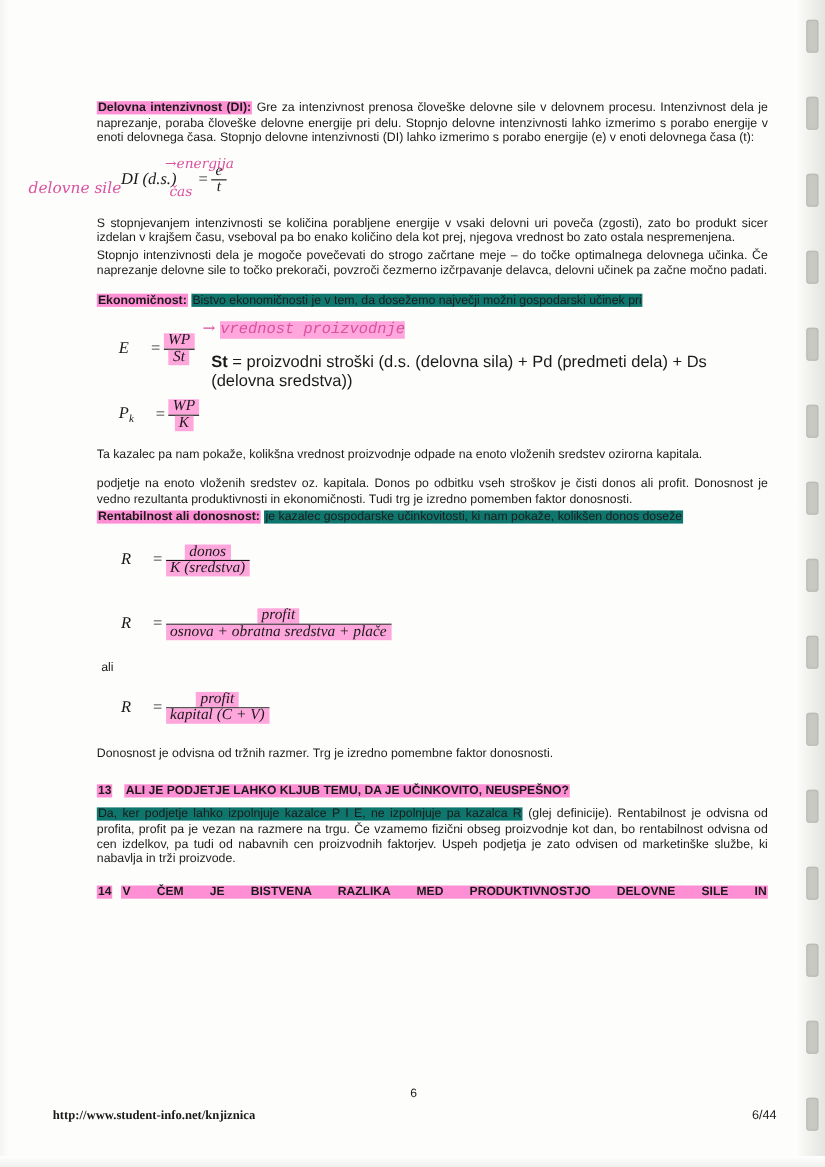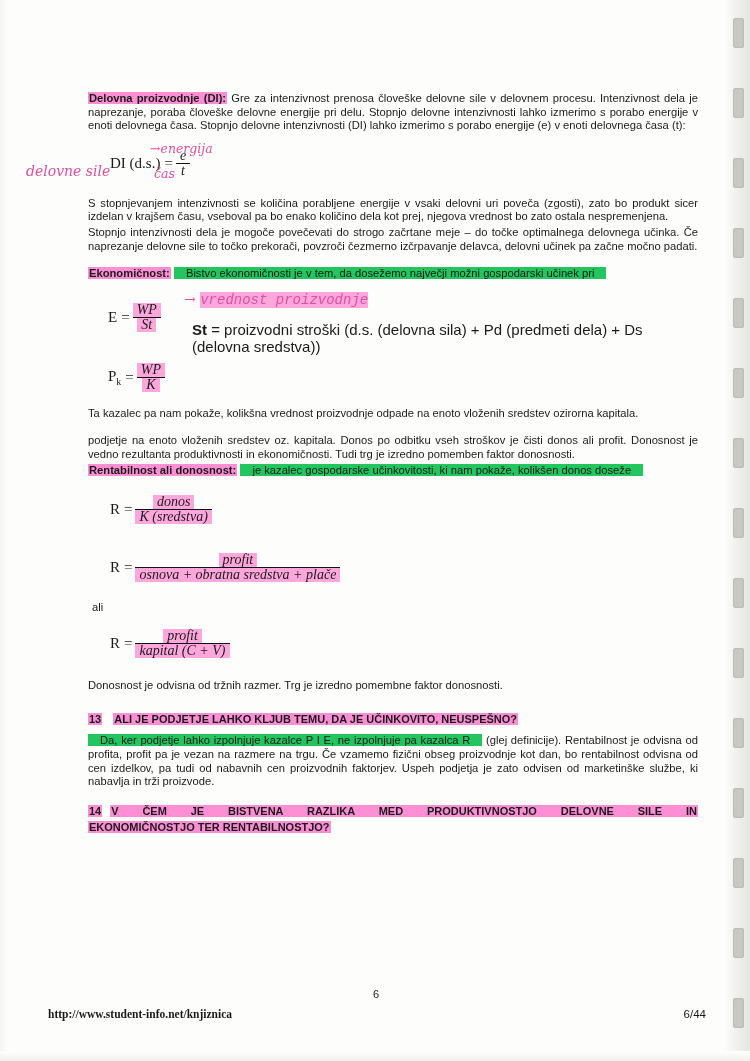--- a/index.html
+++ b/index.html
@@ -58,22 +58,22 @@
     margin: 0 0 2px 0;
     font-size: 11.2px;
     line-height: 13.6px;
     text-align: justify;
   }
   .spacer-sm { height: 7px; }
   .spacer-md { height: 12px; }
   .spacer-lg { height: 17px; }
 
   .hl {
-    background: #22c55e;
-    padding: 0 12px;
+    background: #0f766e;
+    padding: 0 1px;
   }
   .hl-strong {
     background: #ff8fd4;
     padding: 0 1px;
     font-weight: bold;
   }
 
   .bold { font-weight: bold; }
 
   
@@ -83,21 +83,22 @@
     min-height: 34px;
   }
   .formula {
     font-family: "Liberation Serif", serif;
     font-size: 15px;
     display: inline-flex;
     align-items: center;
     vertical-align: middle;
   }
   .formula .lhs {
-    margin-right: 4px;
+    font-style: italic;
+    margin-right: 20px;
   }
   .frac {
     display: inline-flex;
     flex-direction: column;
     align-items: center;
     vertical-align: middle;
     margin: 0 3px;
   }
   .frac .num, .frac .den {
     padding: 0 4px;
@@ -194,21 +195,21 @@
   <div class="binding-hole" style="top:648px"></div>
   <div class="binding-hole" style="top:718px"></div>
   <div class="binding-hole" style="top:788px"></div>
   <div class="binding-hole" style="top:858px"></div>
   <div class="binding-hole" style="top:928px"></div>
   <div class="binding-hole" style="top:998px"></div>
 
   <div class="content">
 
     <p class="para">
-      <span class="hl-strong">Delovna proizvodnje (DI):</span>
+      <span class="hl-strong">Delovna intenzivnost (DI):</span>
       <span>Gre za intenzivnost prenosa človeške delovne sile v  delovnem procesu. Intenzivnost dela je naprezanje, poraba človeške delovne energije pri delu. Stopnjo delovne intenzivnosti lahko izmerimo s porabo energije v enoti delovnega časa. Stopnjo delovne intenzivnosti (DI) lahko izmerimo s porabo energije (e) v enoti delovnega časa (t):</span>
     </p>
 
     <div class="formula-row" style="height:54px;">
       <div class="abs hand" style="left:-62px; top:24px;">delovne sile</div>
 
       <div class="abs formula" style="left:22px; top:10px;">
         <span class="lhs">DI (d.s.)</span>
         <span>=</span>
         <span class="frac">
@@ -335,21 +336,20 @@
       <span class="hl">Da, ker podjetje lahko izpolnjuje kazalce P I E, ne izpolnjuje pa kazalca R</span>
       <span>(glej definicije). Rentabilnost je odvisna od profita, profit pa je vezan na razmere na trgu. Če vzamemo fizični obseg proizvodnje kot dan, bo rentabilnost odvisna od cen izdelkov, pa tudi od nabavnih cen proizvodnih faktorjev. Uspeh podjetja je zato odvisen od marketinške službe, ki nabavlja in trži proizvode.</span>
     </p>
 
     <div class="spacer-md"></div>
 
     <p class="qheading">
       <span class="q14line">
         <span class="qnum hl-strong">14</span><span class="hl-strong">V  ČEM  JE  BISTVENA  RAZLIKA  MED  PRODUKTIVNOSTJO  DELOVNE  SILE  IN</span>
       </span>
-      <span class="hl-strong">EKONOMIČNOSTJO TER RENTABILNOSTJO?</span>
     </p>
 
     <div class="spacer-md"></div>
 
 
   </div>
 
   <div class="footer">
     <span class="url">http://www.student-info.net/knjiznica</span>
     <span class="pageno">6</span>

